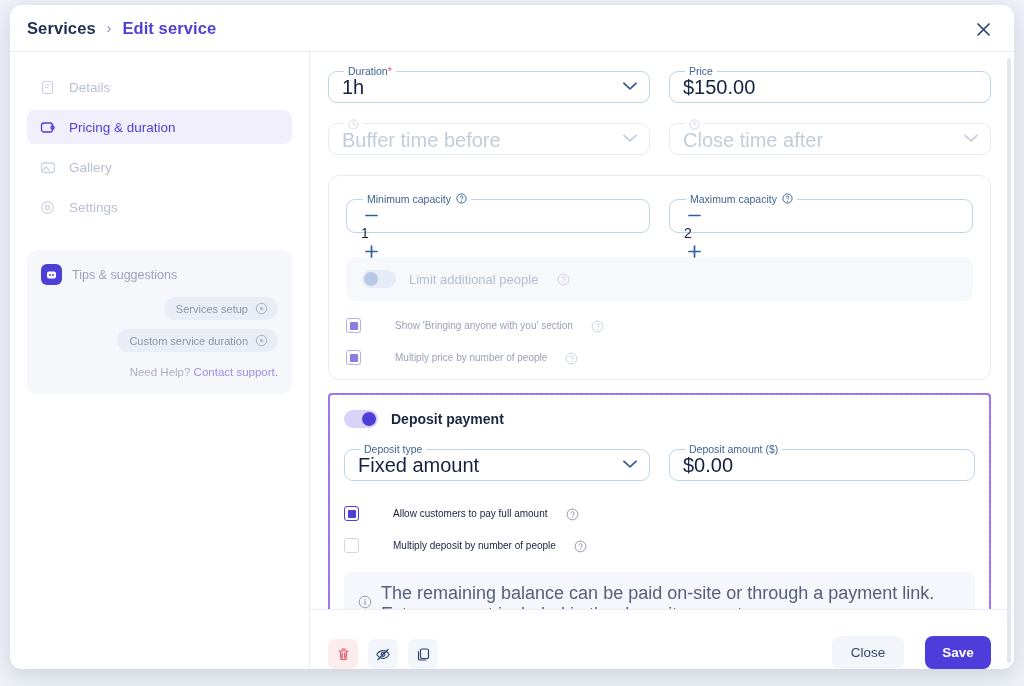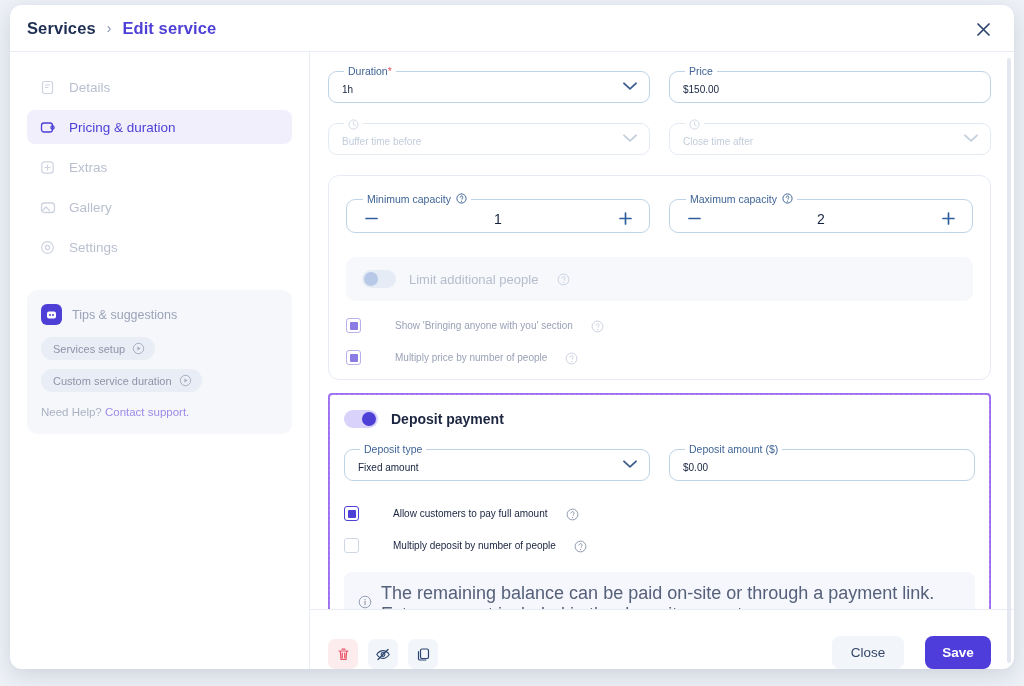--- a/index.html
+++ b/index.html
@@ -99,20 +99,21 @@
   }
   .nav-ico { width: 17px; height: 17px; flex: 0 0 17px; display:flex; align-items:center; justify-content:center; }
   .nav-ico svg { display: block; }
 
   
   .tips {
     margin-top: 26px;
     background: #f5f7fb;
     border-radius: 10px;
     padding: 14px 14px 16px 14px;
+    text-align: right;
   }
   .tips-head { display: flex; align-items: center; gap: 10px; margin-bottom: 12px; }
   .tips-bot {
     width: 21px; height: 21px; border-radius: 6px;
     background: #4e3fd6; flex: 0 0 21px;
     display: flex; align-items: center; justify-content: center;
   }
   .tips-title { font-size: 12.5px; color: #9aa3b8; }
   .chip {
     display: inline-flex; align-items: center; gap: 7px;
@@ -143,30 +144,31 @@
   .col { flex: 1 1 0; min-width: 0; }
 
   
   .fld { position: relative; margin-bottom: 14px; }
   .fld fieldset {
     border: 1px solid #bed2e8;
     border-radius: 9px;
     height: 38px;
     padding: 0 13px;
     display: flex;
-    align-items: center;
+    align-items: flex-start;
+    flex-direction: column;
   }
   .fld legend {
     font-size: 10.5px;
     color: #3f6495;
     padding: 0 4px;
     margin-left: 2px;
   }
   .fld .val {
-    font-size: 10px;
+    font-size: 20px;
     color: #15223f;
     line-height: 1;
   }
   .fld .ph { color: #c2cddb; }
   .fld.disabled fieldset { border-color: #e4eaf2; }
   .fld.disabled legend { color: #c9d3e0; }
   .chev {
     position: absolute;
     right: 13px;
     top: 50%;
@@ -332,29 +334,20 @@
       <div class="nav-item active">
         <span class="nav-ico">
           <svg width="16" height="15" viewBox="0 0 16 15">
               <rect x="1.5" y="3" width="11" height="9" rx="2.5" fill="none" stroke="#4e3fd6" stroke-width="1.3"></rect>
               <circle cx="12.5" cy="7.5" r="1.6" fill="none" stroke="#4e3fd6" stroke-width="1.3"></circle>
             </svg>
         </span>
         <span>Pricing &amp; duration</span>
       </div>
 
-      <div class="nav-item">
-        <span class="nav-ico">
-          <svg width="15" height="15" viewBox="0 0 15 15">
-              <rect x="1.8" y="1.8" width="11.4" height="11.4" rx="3" fill="none" stroke="#cdd3e0" stroke-width="1.2"></rect>
-              <path d="M7.5 5v5M5 7.5h5" stroke="#cdd3e0" stroke-width="1.2" stroke-linecap="round"></path>
-            </svg>
-        </span>
-        <span>Extras</span>
-      </div>
 
       <div class="nav-item">
         <span class="nav-ico">
           <svg width="16" height="15" viewBox="0 0 16 15">
               <rect x="1.5" y="3" width="13" height="9.5" rx="3" fill="none" stroke="#cdd3e0" stroke-width="1.3"></rect>
               <path d="M2 11 L6 7 L9.5 10.5" fill="none" stroke="#cdd3e0" stroke-width="1.3" stroke-linecap="round"></path>
             </svg>
         </span>
         <span>Gallery</span>
       </div>

